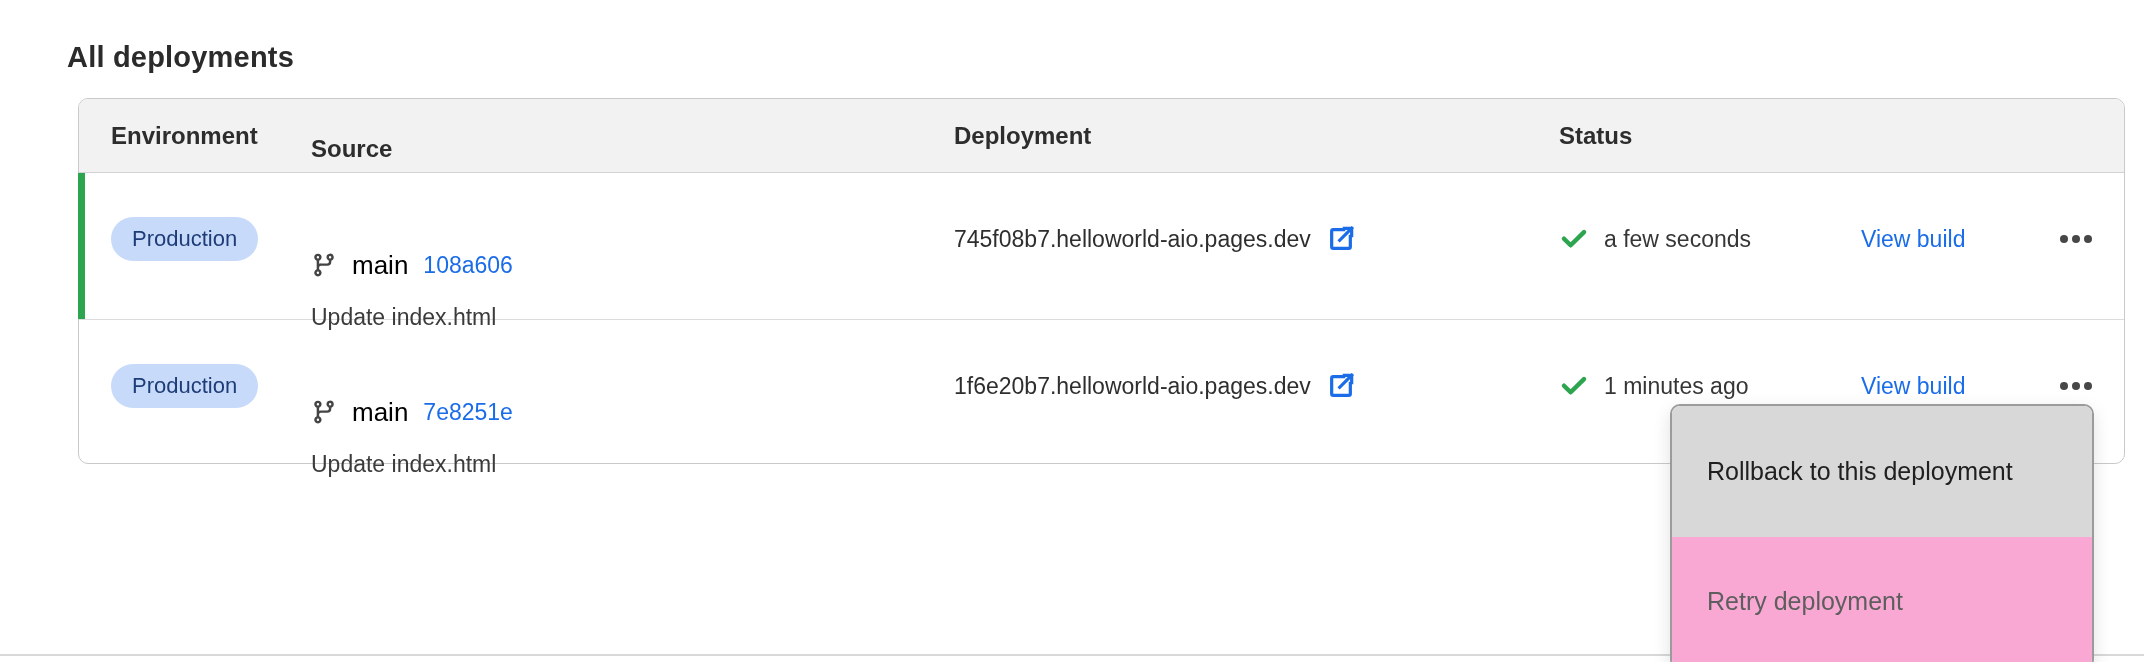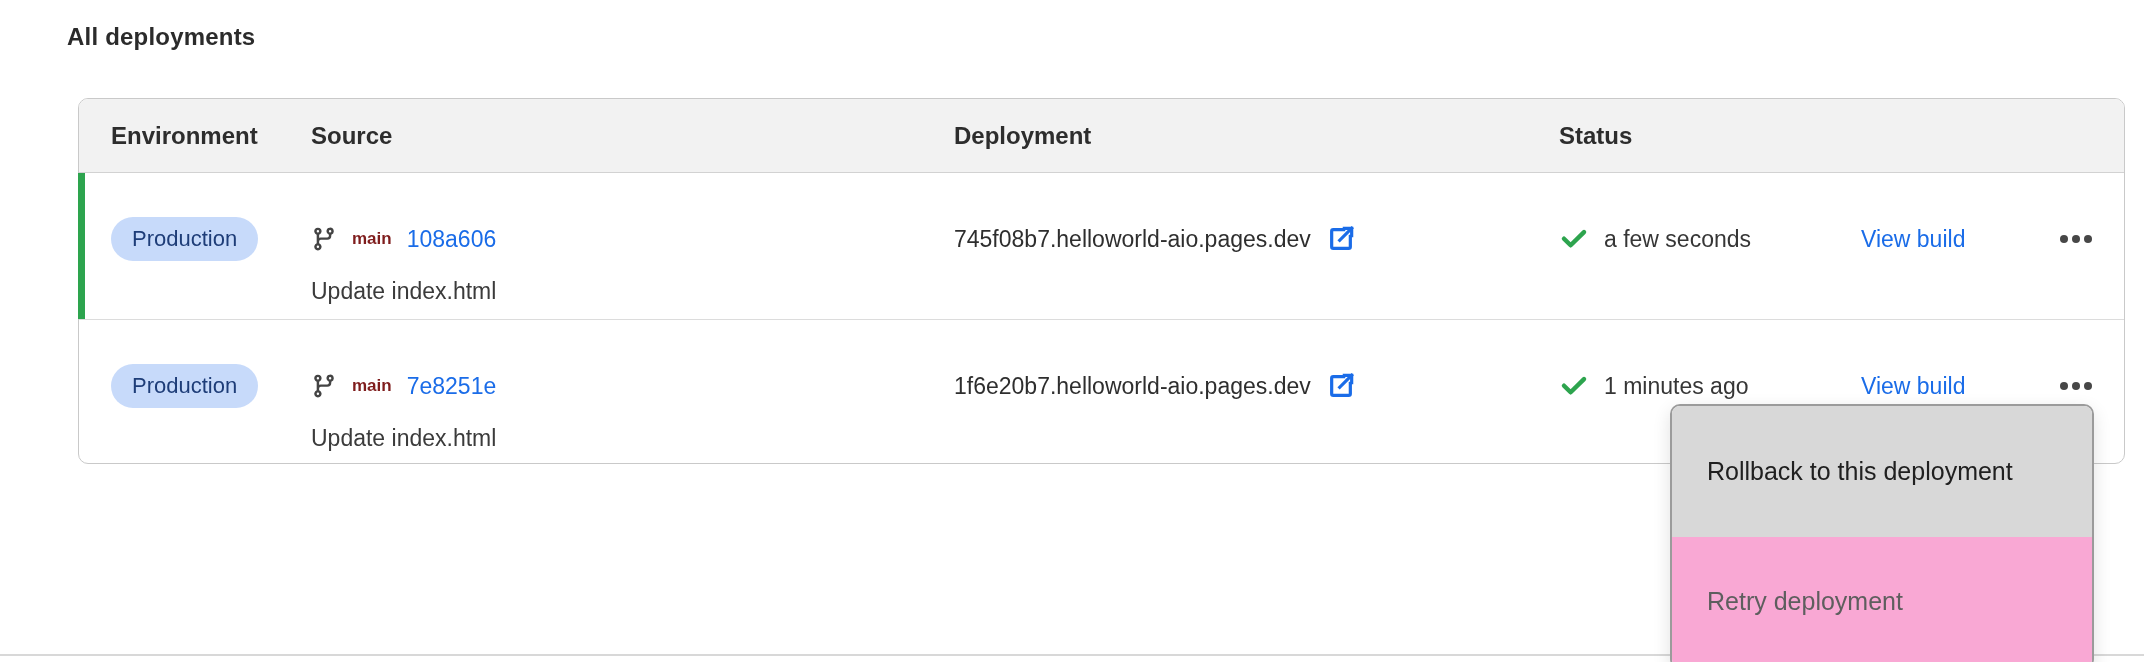--- a/index.html
+++ b/index.html
@@ -9,48 +9,48 @@
     --success-green:#2da44e;
     --text-primary:#2e2e2e;
     --text-secondary:#3b3b3b;
     --menu-muted:#5e5e5e;
   }
   *{box-sizing:border-box;margin:0;padding:0;}
   html,body{width:2144px;height:662px;overflow:hidden;background:#ffffff;
     font-family:"Liberation Sans",sans-serif;color:var(--text-primary);}
   .page{position:relative;width:2144px;height:662px;}
 
-  .page-title{position:absolute;left:67px;top:16px;font-size:24px;line-height:42px;
+  .page-title{position:absolute;left:67px;top:36px;font-size:29px;line-height:42px;
     font-weight:600;color:#2b2b2b;letter-spacing:.2px;}
 
   
   .table-card{position:absolute;left:78px;top:98px;width:2047px;height:366px;
     border:1.5px solid #c9c9c9;border-radius:10px;background:#fff;}
   .thead{display:flex;align-items:center;height:74px;background:#f2f2f2;
     border-bottom:1.5px solid #d2d2d2;border-radius:9px 9px 0 0;padding-left:32px;
     font-size:24px;font-weight:600;color:#2d2d2d;}
   .col-env{width:200px;flex:none;}
-  .col-source{width:643px;flex:none;}
+  .col-source{width:643px;flex:none;margin-top:26px;}
   .col-deploy{width:605px;flex:none;}
   .col-status{flex:1;padding-right:30px;}
 
   .trow{position:relative;display:flex;align-items:flex-start;height:147px;
     padding-left:32px;padding-top:40px;border-bottom:1.5px solid #dcdcdc;}
   .trow:last-child{border-bottom:none;}
   .trow.active::before{content:"";position:absolute;left:-1.5px;top:0;bottom:0;
     width:7px;background:var(--success-green);}
 
   .line1{display:flex;align-items:center;height:52px;}
 
   .badge{display:inline-flex;align-items:center;height:44px;padding:0 21px;
     border-radius:22px;background:var(--badge-bg);color:var(--badge-text);
     font-size:22px;line-height:1;}
 
   .source-cell .line1{gap:15px;}
-  .branch-name{font-weight:700;font-size:17px;color:#7f1d1d;}
+  .branch-name{font-weight:400;font-size:26px;color:#000000;}
   .commit-link{font-size:23px;color:var(--accent-blue);text-decoration:none;cursor:pointer;}
   .commit-msg{margin-top:13px;font-size:23px;color:var(--text-secondary);}
 
   .deploy-cell .line1{gap:14px;}
   .deploy-url{font-size:23px;color:#2e2e2e;}
 
   .status-cell{display:flex;align-items:flex-end;}
   .status-cell .line1{width:100%;}
   .status-group{display:flex;align-items:center;gap:15px;width:302px;flex:none;}
   .status-time{font-size:23px;color:#363636;}

